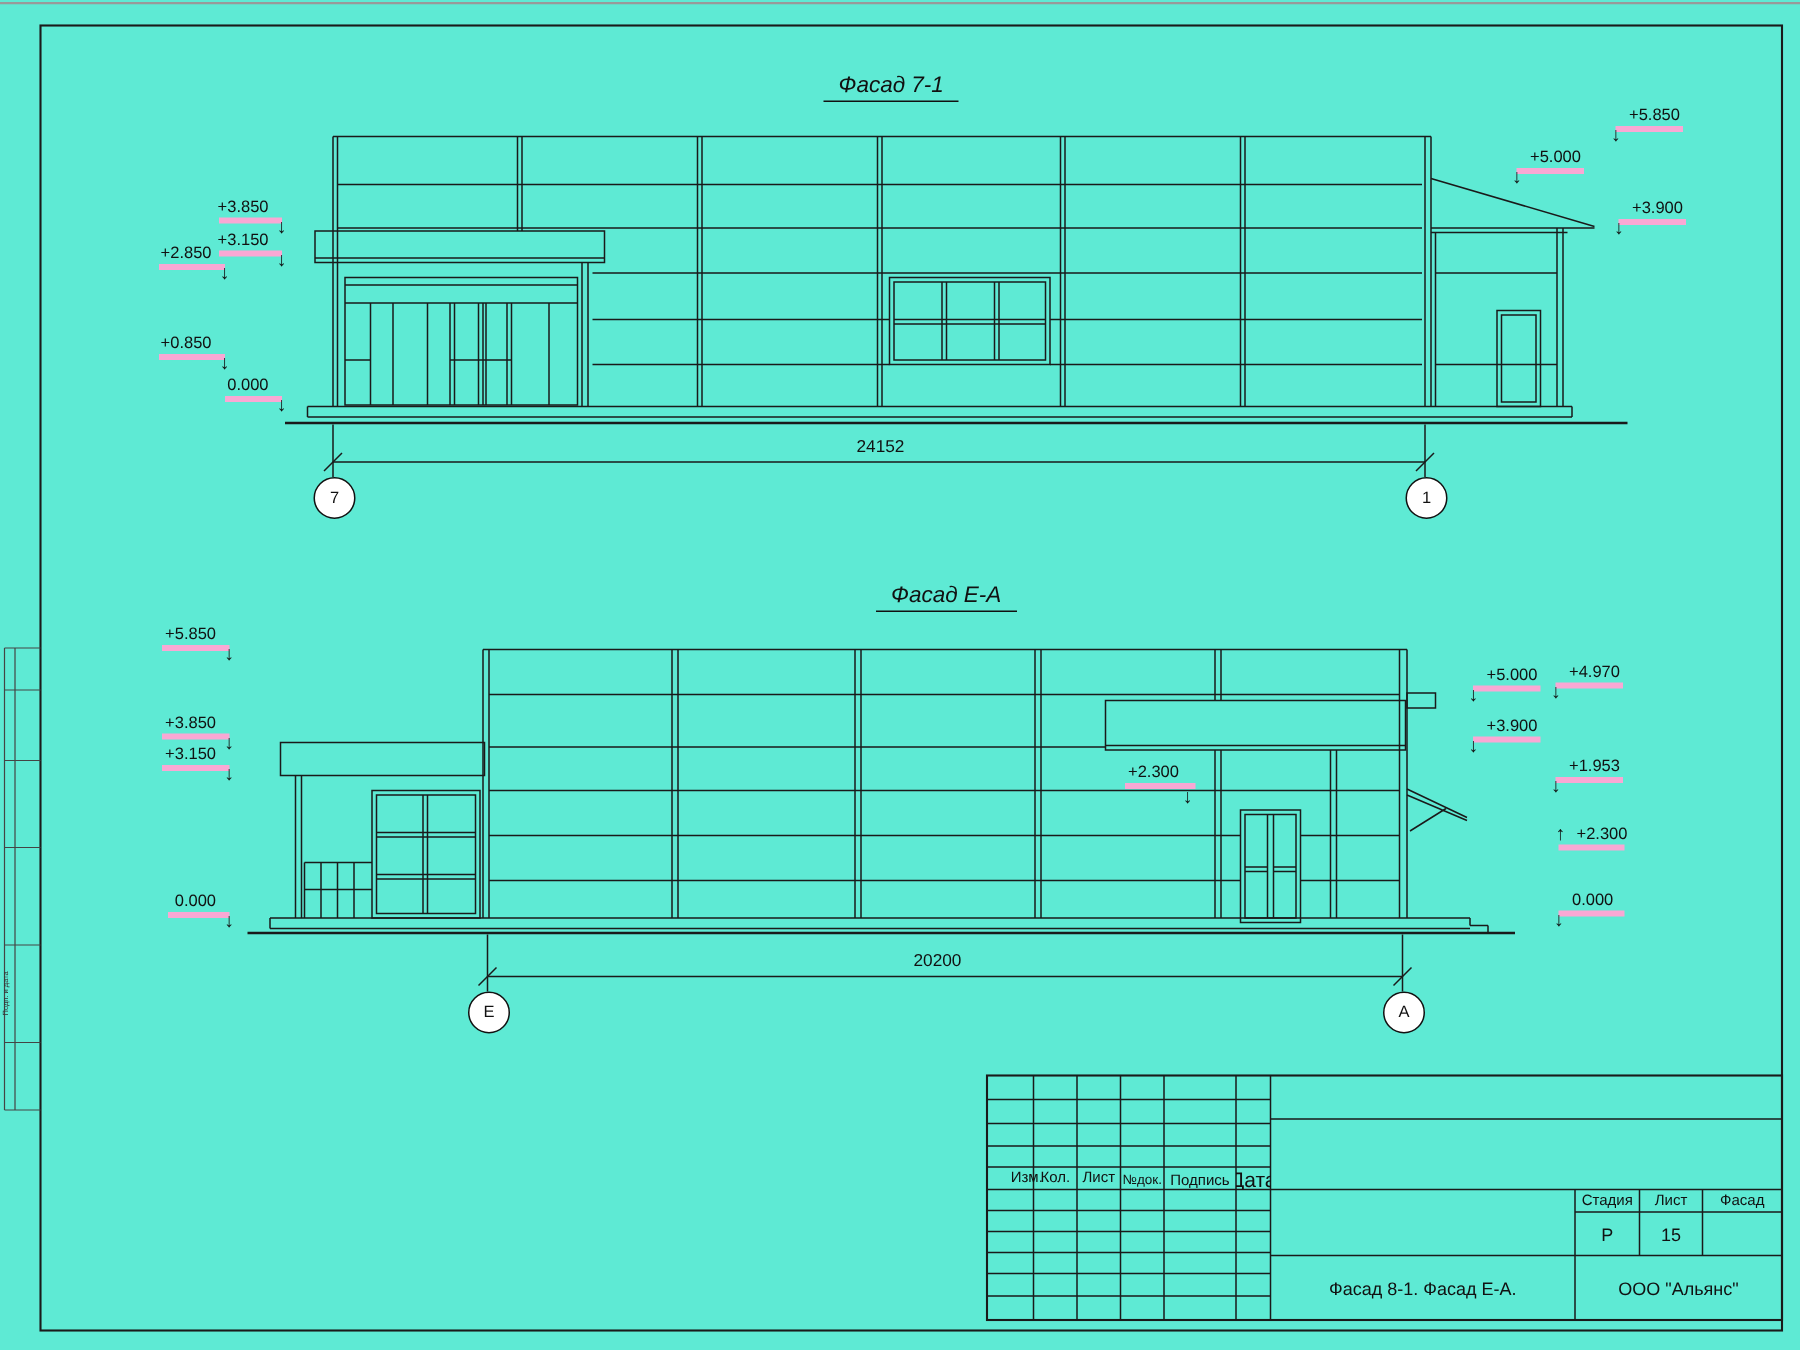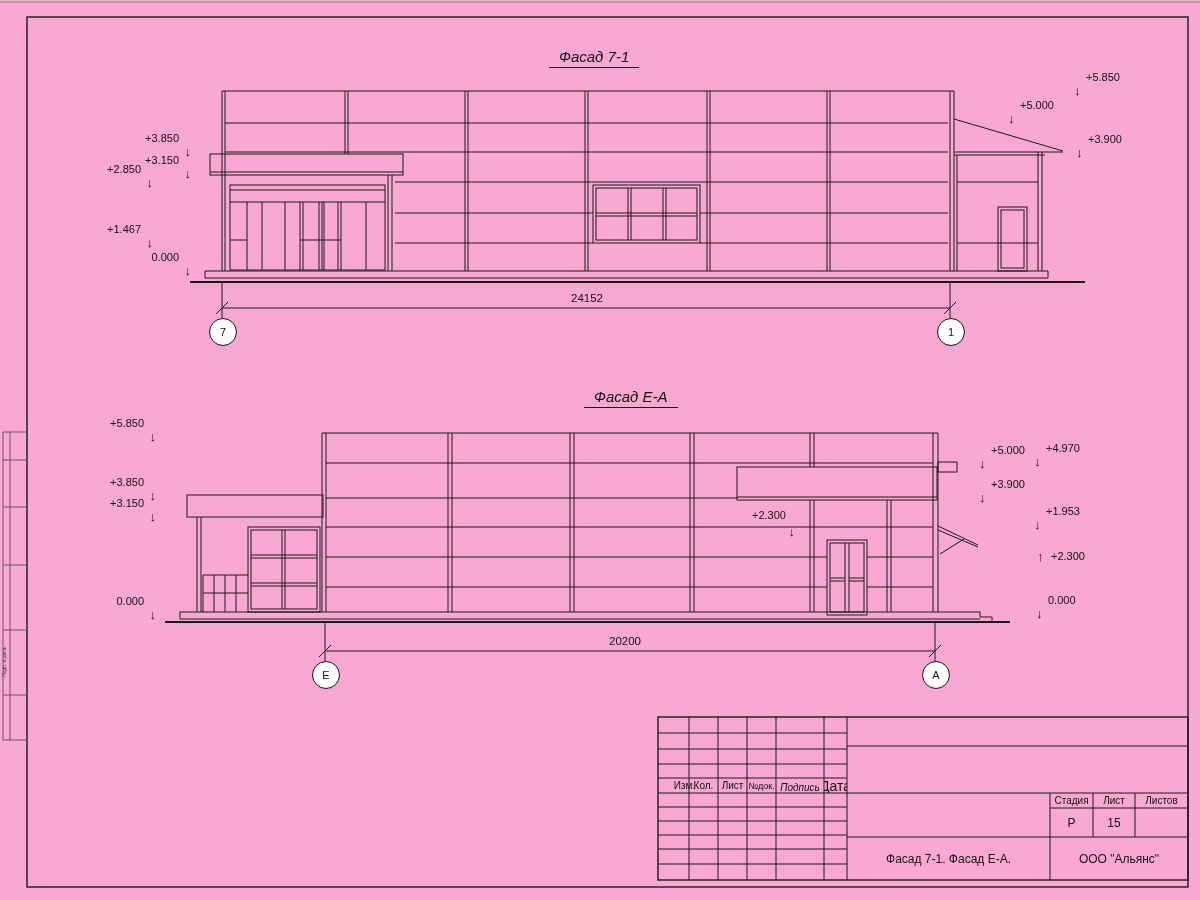--- a/index.html
+++ b/index.html
@@ -1,16 +1,16 @@
 <!DOCTYPE html>
 <html><head>
 <meta charset="utf-8">
 <style>
   html,body{margin:0;padding:0;background:#fff;}
-  #sheet{position:relative;width:1200px;height:900px;background:#f9a8d4;overflow:hidden;
+  #sheet{position:relative;width:1200px;height:900px;background:#5eead4;overflow:hidden;
          font-family:"Liberation Sans",sans-serif;color:#111;}
   svg{position:absolute;left:0;top:0;}
   .lbl{position:absolute;white-space:nowrap;color:#111;}
   .title{font:italic 15px "Liberation Sans",sans-serif;border-bottom:1.2px solid #111;
          padding:0 10px 2px 10px;text-align:center;height:17px;}
   .dim{font:11.5px "Liberation Sans",sans-serif;text-align:center;}
   .axis{position:absolute;width:26px;height:26px;border:1px solid #111;border-radius:50%;
         display:flex;align-items:center;justify-content:center;font:11px "Liberation Sans",sans-serif;background:#fff;}
   
   .mk{position:absolute;height:15px;border-bottom:4px solid #f9a8d4;
@@ -156,21 +156,21 @@
     </div>
 <div class="mk ar" style="left:146px;top:152px;width:42px;">
       <span class="t">+3.150</span>
       <span class="a"></span>
     </div>
 <div class="mk ar" style="left:106px;top:161px;width:44px;">
       <span class="t">+2.850</span>
       <span class="a"></span>
     </div>
 <div class="mk ar" style="left:106px;top:221px;width:44px;">
-      <span class="t">+1.467</span>
+      <span class="t">+0.850</span>
       <span class="a"></span>
     </div>
 <div class="mk ar" style="left:150px;top:249px;width:38px;">
       <span class="t">0.000</span>
       <span class="a"></span>
     </div>
 
 <div class="mk al" style="left:1077px;top:69px;width:45px;">
       <span class="t">+5.850</span>
       <span class="a"></span>
@@ -228,28 +228,28 @@
 
 <div class="mk ad" style="left:750px;top:507px;width:47px;">
       <span class="t">+2.300</span>
       <span class="a"></span>
     </div>
 
 <div class="tbc" style="left:658px;top:778px;width:53px;height:15px;">Изм.</div>
 <div class="tbc" style="left:689px;top:778px;width:29px;height:15px;">Кол.</div>
 <div class="tbc" style="left:718px;top:778px;width:29px;height:15px;">Лист</div>
 <div class="tbc" style="left:747px;top:778px;width:29px;height:15px;font-size:9px;">№док.</div>
-<div class="tbc" style="left:776px;top:778px;width:48px;height:18px;font-style:italic;">Подпись</div>
+<div class="tbc" style="left:776px;top:778px;width:48px;height:18px;">Подпись</div>
 <div class="tbc" style="left:824px;top:778px;width:23px;height:15px;font-size:14px;">Дата</div>
 
 <div class="tbc" style="left:1050px;top:793px;width:43px;height:15px;">Стадия</div>
 <div class="tbc" style="left:1093px;top:793px;width:42px;height:15px;">Лист</div>
-<div class="tbc" style="left:1135px;top:793px;width:53px;height:15px;">Листов</div>
+<div class="tbc" style="left:1135px;top:793px;width:53px;height:15px;">Фасад</div>
 <div class="tbc tbv" style="left:1050px;top:808px;width:43px;height:29px;">Р</div>
 <div class="tbc tbv" style="left:1093px;top:808px;width:42px;height:29px;">15</div>
 <div class="tbc tbv" style="left:1135px;top:808px;width:53px;height:29px;"></div>
 
-<div class="tbc tbv" style="left:847px;top:837px;width:203px;height:43px;">Фасад 7-1. Фасад Е-А.</div>
+<div class="tbc tbv" style="left:847px;top:837px;width:203px;height:43px;">Фасад 8-1. Фасад Е-А.</div>
 <div class="tbc tbv" style="left:1050px;top:837px;width:138px;height:43px;">ООО "Альянс"</div>
 
 <div class="strip-label">Подп. и дата</div>
 
 </div>
 
 </body></html>

